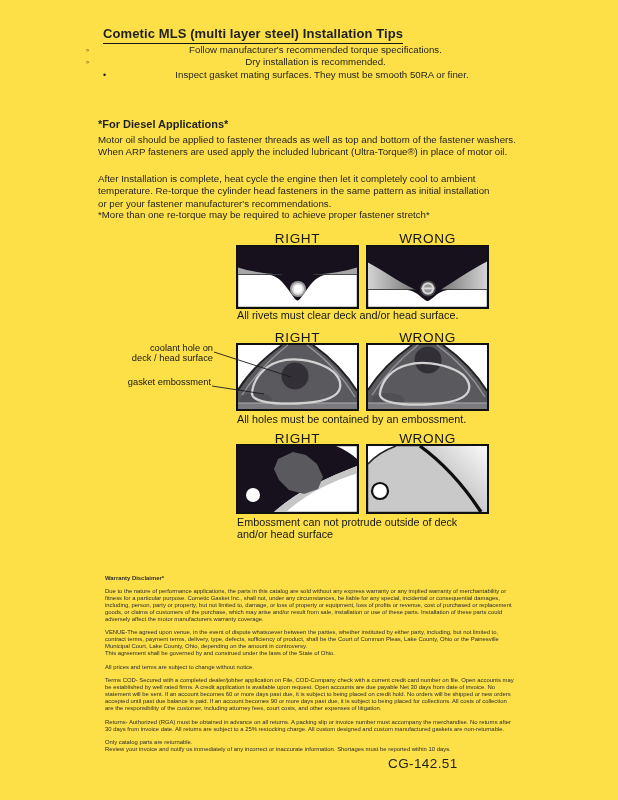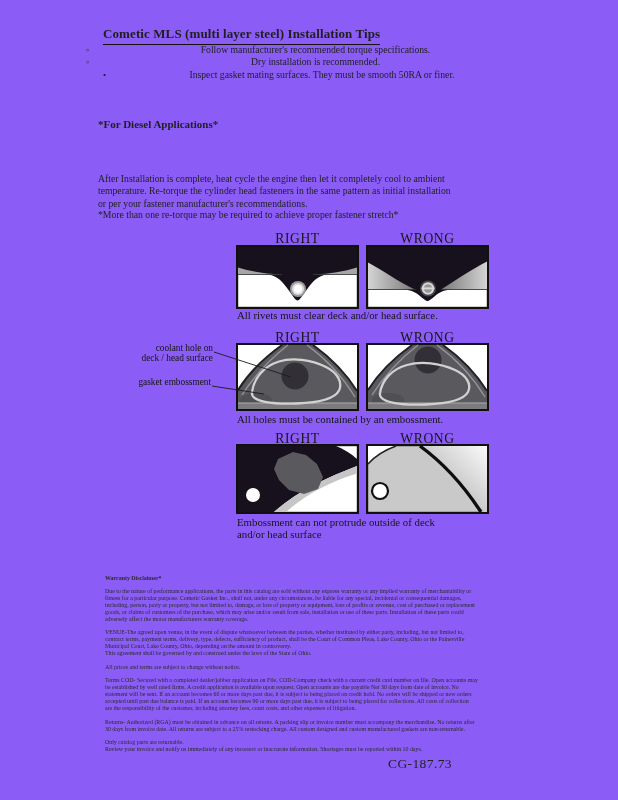--- a/index.html
+++ b/index.html
@@ -1,19 +1,19 @@
 <!DOCTYPE html>
 <html><head>
 <meta charset="utf-8">
 <style>
   html,body{margin:0;padding:0;background:#e8e8e8;}
   #page{
-    position:relative;width:618px;height:800px;background:#8b5cf6;
+    position:relative;width:618px;height:800px;background:#fde047;
     margin:0 auto;overflow:hidden;
-    font-family:Liberation Serif, serif;
+    font-family:Liberation Sans, sans-serif;
     color:#1f1f1f;
   }
   .abs{position:absolute;}
   .pre{white-space:pre-line;}
 
   
   .title{
     top:26px;left:103px;font-size:13px;font-weight:bold;
     border-bottom:1.6px solid #141414;padding-bottom:2px;letter-spacing:.1px;
   }
@@ -52,20 +52,22 @@
 
   <div class="abs title">Cometic MLS (multi layer steel) Installation Tips</div>
 
   <div class="abs tips">
     <div class="tip">Follow manufacturer's recommended torque specifications.</div>
     <div class="tip">Dry installation is recommended.</div>
     <div class="subtip">Inspect gasket mating surfaces.  They must be smooth 50RA or finer.</div>
   </div>
 
   <div class="abs diesel-h">*For Diesel Applications*</div>
+  <div class="abs body-p pre" style="top:134px;">Motor oil should be applied to fastener threads as well as top and bottom of the fastener washers.
+When ARP fasteners are used apply the included lubricant (Ultra-Torque®) in place of motor oil.</div>
   <div class="abs body-p pre" style="top:173px;">After Installation is complete, heat cycle the engine then let it completely cool to ambient
 temperature. Re-torque the cylinder head fasteners in the same pattern as initial installation
 or per your fastener manufacturer's recommendations.</div>
   <div class="abs body-p" style="top:209px;">*More than one re-torque may be required to achieve proper fastener stretch*</div>
 
   <div class="abs dg-label" style="top:231px;left:236px;">RIGHT</div>
   <div class="abs dg-label" style="top:231px;left:366px;">WRONG</div>
 
   <div class="abs dg-box" style="top:245px;left:236px;">
     <svg width="123" height="64" viewBox="0 0 123 64">
@@ -205,15 +207,15 @@
 be established by well rated firms.  A credit application is available upon request.  Open accounts are due payable Net 30 days from date of invoice.  No
 statement will be sent.  If an account becomes 60 or more days past due, it is subject to being placed on credit hold.  No orders will be shipped or new orders
 accepted until past due balance is paid.  If an account becomes 90 or more days past due, it is subject to being placed for collections.  All costs of collection
 are the responsibility of the customer, including attorney fees, court costs, and other expenses of litigation.</p>
     <p class="pre">Returns- Authorized (RGA) must be obtained in advance on all returns.  A packing slip or invoice number must accompany the merchandise.  No returns after
 30 days from invoice date.  All returns are subject to a 25% restocking charge.  All custom designed and custom manufactured gaskets are non-returnable.</p>
     <p class="pre">Only catalog parts are returnable.
 Review your invoice and notify us immediately of any incorrect or inaccurate information.  Shortages must be reported within 10 days.</p>
   </div>
 
-  <div class="abs footer-code">CG-187.73</div>
+  <div class="abs footer-code">CG-142.51</div>
 
 </div>
 
 </body></html>

